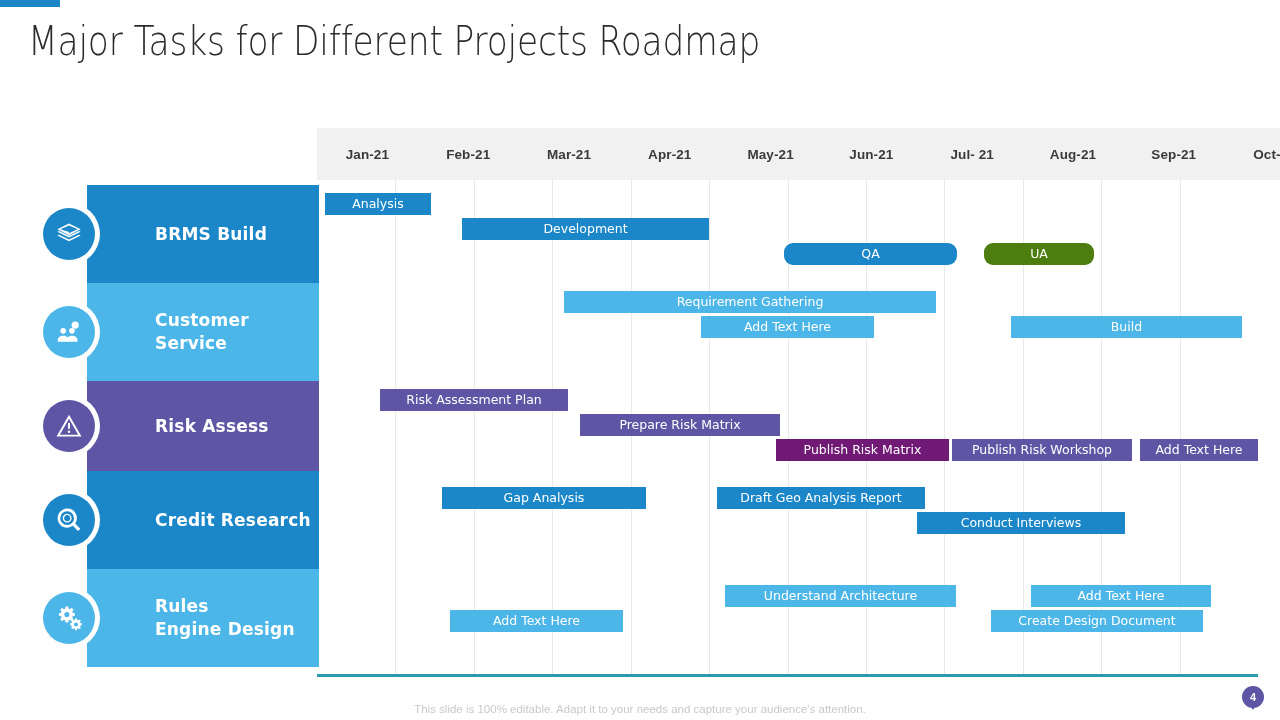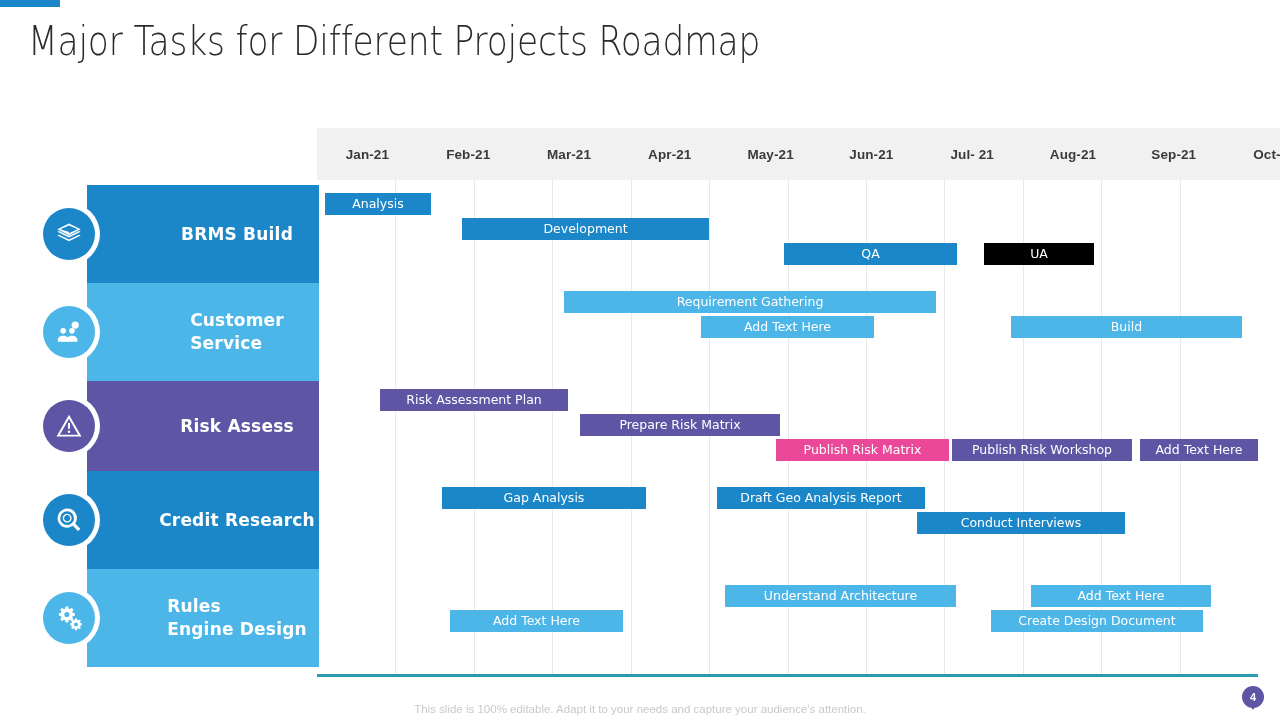--- a/index.html
+++ b/index.html
@@ -49,21 +49,21 @@
   }
   .chart-bottom-rule {
     position: absolute; left: 0; top: 546px; width: 941px; height: 3px;
     background: #2E9AAF;
   }
 
   
   .rail { position: absolute; left: 87px; top: 185px; width: 232px; }
   .rail-row {
     position: relative; width: 232px;
-    display: flex; align-items: center; justify-content: center;
+    display: flex; align-items: center;
   }
   .rail-label {
     margin-left: 68px; color: #ffffff; font-weight: bold;
     font-size: 17px; line-height: 1.35; letter-spacing: 0.2px;
     font-family: "DejaVu Sans", sans-serif;
     white-space: pre-line;
   }
   .rail-icon {
     position: absolute; left: -44px; top: 50%; transform: translateY(-50%);
     width: 52px; height: 52px; border-radius: 50%;
@@ -128,28 +128,28 @@
         <div class="vline" style="left: 314px;"></div>
         <div class="vline" style="left: 392px;"></div>
         <div class="vline" style="left: 471px;"></div>
         <div class="vline" style="left: 549px;"></div>
         <div class="vline" style="left: 627px;"></div>
         <div class="vline" style="left: 706px;"></div>
         <div class="vline" style="left: 784px;"></div>
         <div class="vline" style="left: 863px;"></div>
         <div class="bar" style="left: 8px; width: 106px; top: 13px; height: 22px; line-height: 22px; background: rgb(27, 135, 201);">Analysis</div>
         <div class="bar" style="left: 145px; width: 247px; top: 38px; height: 22px; line-height: 22px; background: rgb(27, 135, 201);">Development</div>
-        <div class="bar" style="left: 467px; width: 173px; top: 63px; height: 22px; line-height: 22px; background: rgb(27, 135, 201);">QA</div>
-        <div class="bar" style="left: 667px; width: 110px; top: 63px; height: 22px; line-height: 22px; background: #000000;">UA</div>
+        <div class="bar" style="left: 467px; width: 173px; top: 63px; height: 22px; line-height: 22px; background: rgb(27, 135, 201); border-radius: 9px;">QA</div>
+        <div class="bar" style="left: 667px; width: 110px; top: 63px; height: 22px; line-height: 22px; background: #4d7c0f; border-radius: 9px;">UA</div>
         <div class="bar" style="left: 247px; width: 372px; top: 111px; height: 22px; line-height: 22px; background: rgb(77, 182, 232);">Requirement Gathering</div>
         <div class="bar" style="left: 384px; width: 173px; top: 136px; height: 22px; line-height: 22px; background: rgb(77, 182, 232);">Add Text Here</div>
         <div class="bar" style="left: 694px; width: 231px; top: 136px; height: 22px; line-height: 22px; background: rgb(77, 182, 232);">Build</div>
         <div class="bar" style="left: 63px; width: 188px; top: 209px; height: 22px; line-height: 22px; background: rgb(95, 85, 165);">Risk Assessment Plan</div>
         <div class="bar" style="left: 263px; width: 200px; top: 234px; height: 22px; line-height: 22px; background: rgb(95, 85, 165);">Prepare Risk Matrix</div>
-        <div class="bar" style="left: 459px; width: 173px; top: 259px; height: 22px; line-height: 22px; background: #ec4899;">Publish Risk Matrix</div>
+        <div class="bar" style="left: 459px; width: 173px; top: 259px; height: 22px; line-height: 22px; background: #701a75;">Publish Risk Matrix</div>
         <div class="bar" style="left: 635px; width: 180px; top: 259px; height: 22px; line-height: 22px; background: rgb(95, 85, 165);">Publish Risk Workshop</div>
         <div class="bar" style="left: 823px; width: 118px; top: 259px; height: 22px; line-height: 22px; background: rgb(95, 85, 165);">Add Text Here</div>
         <div class="bar" style="left: 125px; width: 204px; top: 307px; height: 22px; line-height: 22px; background: rgb(27, 135, 201);">Gap Analysis</div>
         <div class="bar" style="left: 400px; width: 208px; top: 307px; height: 22px; line-height: 22px; background: rgb(27, 135, 201);">Draft Geo Analysis Report</div>
         <div class="bar" style="left: 600px; width: 208px; top: 332px; height: 22px; line-height: 22px; background: rgb(27, 135, 201);">Conduct Interviews</div>
         <div class="bar" style="left: 408px; width: 231px; top: 405px; height: 22px; line-height: 22px; background: rgb(77, 182, 232);">Understand Architecture</div>
         <div class="bar" style="left: 714px; width: 180px; top: 405px; height: 22px; line-height: 22px; background: rgb(77, 182, 232);">Add Text Here</div>
         <div class="bar" style="left: 133px; width: 173px; top: 430px; height: 22px; line-height: 22px; background: rgb(77, 182, 232);">Add Text Here</div>
         <div class="bar" style="left: 674px; width: 212px; top: 430px; height: 22px; line-height: 22px; background: rgb(77, 182, 232);">Create Design Document</div>
       </div>

